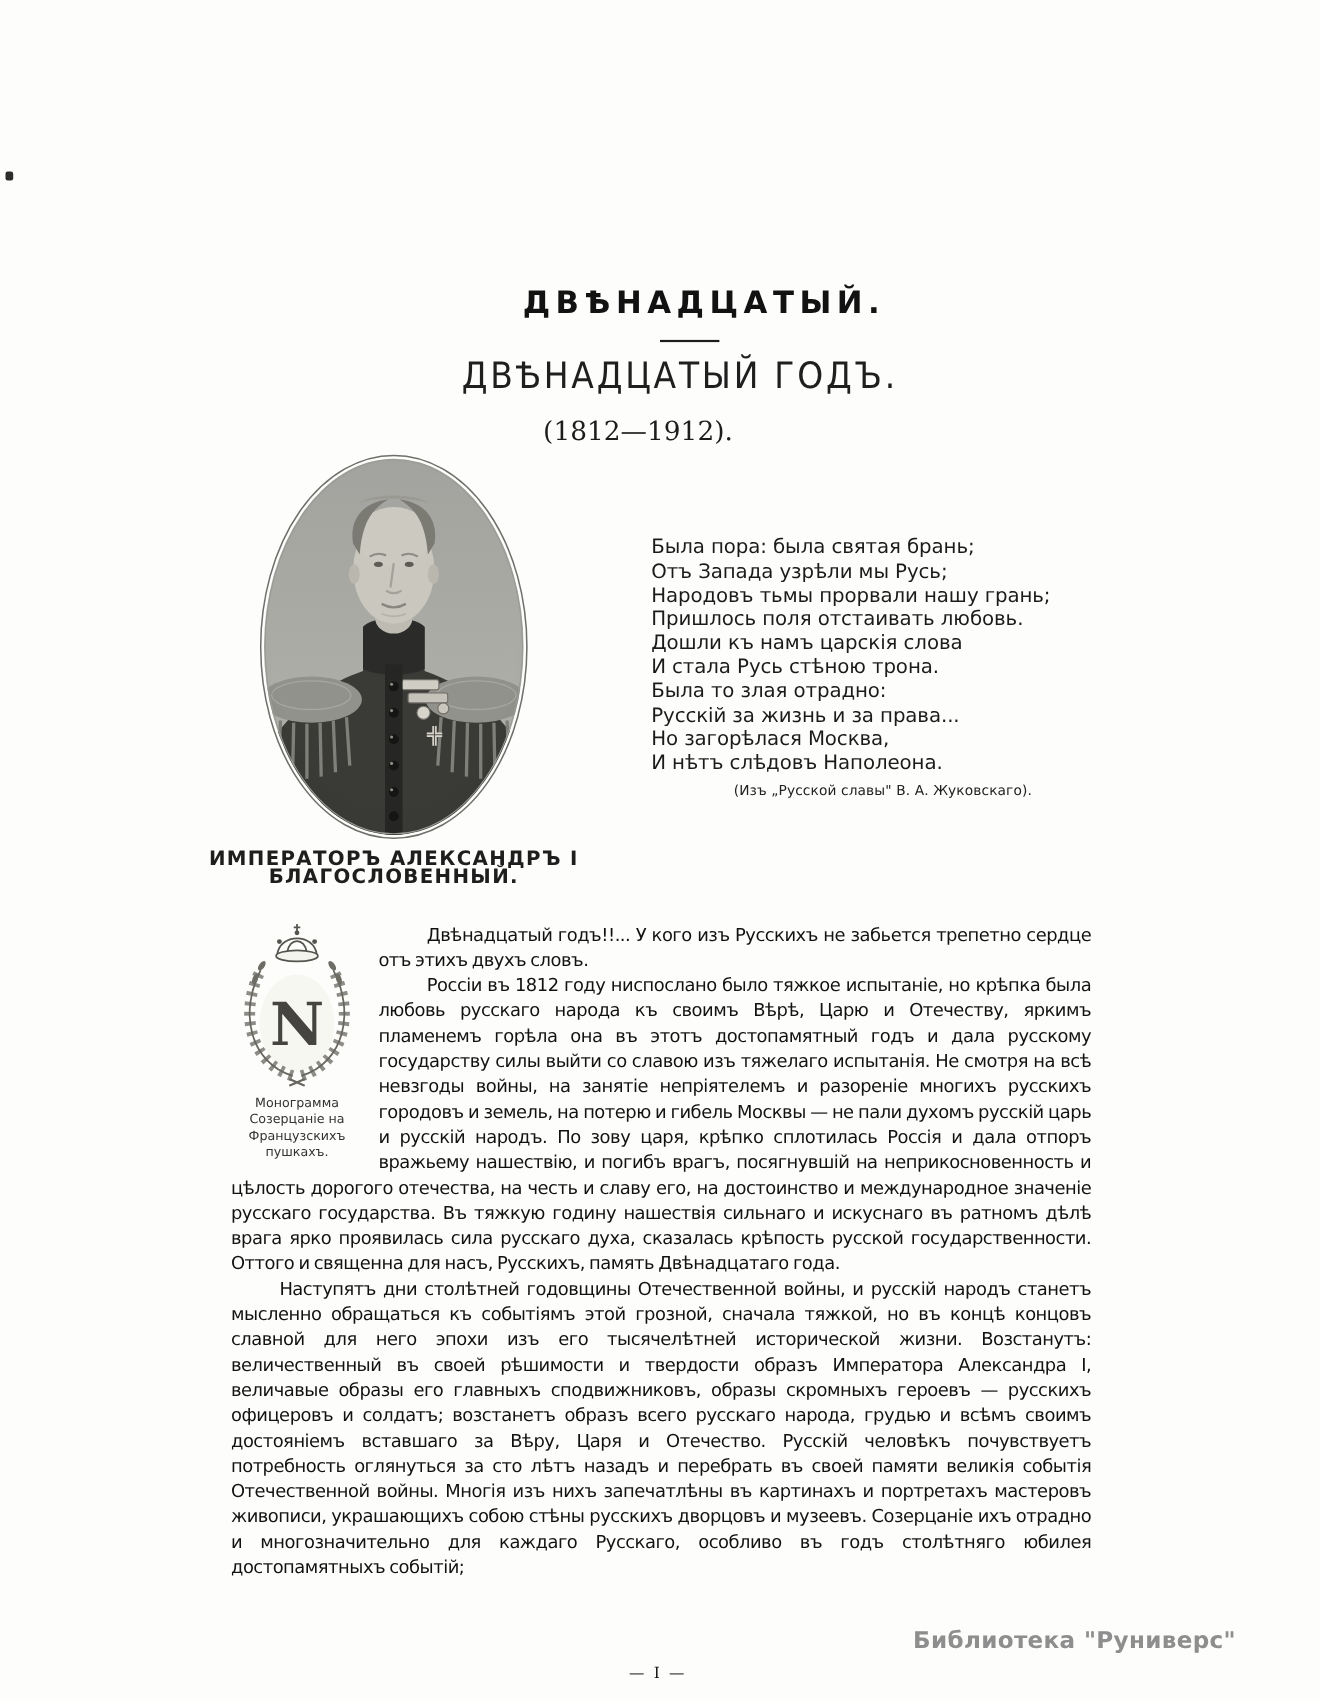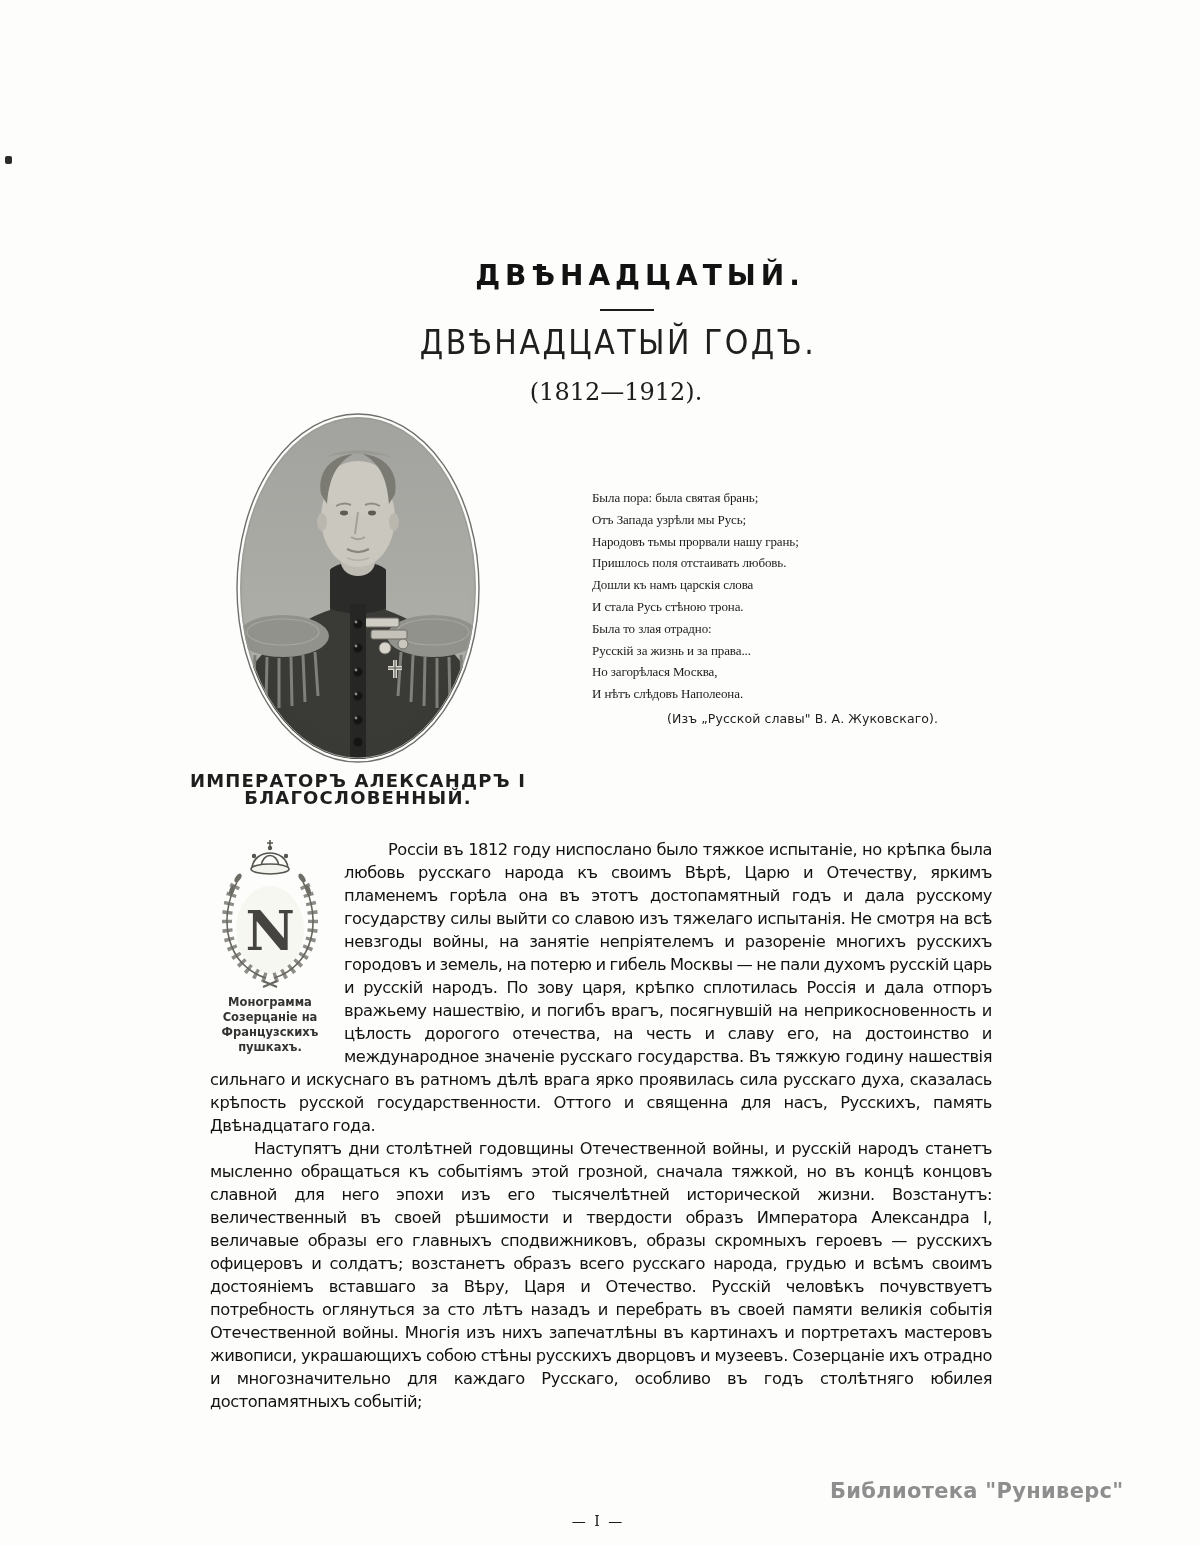--- a/index.html
+++ b/index.html
@@ -16,55 +16,55 @@
     white-space:nowrap;
   }
   .title-rule{top:309px;left:600px;width:54px;height:2px;background:#1c1c1c;}
   .main-title{
     top:323px;left:618px;transform:translateX(-50%) scaleY(1.1);
     transform-origin:top center;
     font-size:30px;font-weight:normal;letter-spacing:2.5px;color:#1f1f1f;
     white-space:nowrap;
   }
   .years-subtitle{
-    top:378px;left:616px;transform:translateX(-50%);
+    top:378px;left:580px;transform:translateX(-50%);
     font-family:"DejaVu Serif",serif;font-size:24px;color:#1d1d1d;
     white-space:nowrap;
     text-align:right;
   }
   
   .portrait-figure{top:412px;left:235px;width:246px;height:352px;}
   .portrait-caption{
     top:772px;left:358px;transform:translateX(-50%);
     text-align:center;font-size:18px;font-weight:bold;letter-spacing:1.2px;
     line-height:17px;color:#1e1e1e;white-space:nowrap;
   }
   
   .poem-block{
     top:487px;left:592px;
-    font-size:13px;line-height:21.8px;letter-spacing:-0.1px;color:#1b1b1b;font-family:Liberation Serif, serif;
+    font-size:18px;line-height:21.8px;letter-spacing:-0.1px;color:#1b1b1b;
   }
   .poem-attribution{
     top:711px;left:667px;
     font-size:12.5px;color:#222;letter-spacing:0.1px;white-space:nowrap;
   }
   
   .body-text{
     top:838px;left:210px;width:782px;
     text-align:justify;font-size:16.3px;line-height:23px;
     letter-spacing:-0.45px;word-spacing:-1px;color:#121212;
   }
   .body-text p{margin:0;text-indent:44px;}
   .monogram-float{
     float:left;width:120px;margin:0 14px 4px 0;
     text-align:center;
   }
   .monogram-float svg{display:block;margin:0 auto;}
   .monogram-caption{
-    margin-top:7px;font-size:11.5px;font-weight:bold;line-height:15px;
+    margin-top:7px;font-size:11.5px;font-weight:normal;line-height:15px;
     letter-spacing:0;word-spacing:0;color:#333;text-indent:0;text-align:center;
   }
   
   .watermark{
     top:1479px;left:830px;
     font-size:21px;font-weight:bold;color:#8e8e8e;letter-spacing:0.3px;
     white-space:nowrap;
   }
   .page-number{
     top:1513px;left:598px;transform:translateX(-50%);
@@ -223,20 +223,21 @@
 
         <text x="59" y="112" text-anchor="middle" font-family="DejaVu Serif, serif" font-size="54" font-weight="bold" fill="#454440">N</text>
       </svg>
       <div class="monogram-caption">
         <div>Монограмма</div>
         <div>Созерцаніе на</div>
         <div>Французскихъ</div>
         <div>пушкахъ.</div>
       </div>
     </div>
+    <p>Двѣнадцатый годъ!!...  У кого изъ Русскихъ не забьется трепетно сердце отъ этихъ двухъ словъ.</p>
     <p>Россіи въ 1812 году ниспослано было тяжкое испытаніе, но крѣпка была любовь русскаго народа къ своимъ Вѣрѣ, Царю и Отечеству, яркимъ пламенемъ горѣла она въ этотъ достопамятный годъ и дала русскому государству силы выйти со славою изъ тяжелаго испытанія.  Не смотря на всѣ невзгоды войны, на занятіе непріятелемъ и разореніе многихъ русскихъ городовъ и земель, на потерю и гибель Москвы — не пали духомъ русскій царь и русскій народъ.  По зову царя, крѣпко сплотилась Россія и дала отпоръ вражьему нашествію, и погибъ врагъ, посягнувшій на неприкосновенность и цѣлость дорогого отечества, на честь и славу его, на достоинство и международное значеніе русскаго государства.  Въ тяжкую годину нашествія сильнаго и искуснаго въ ратномъ дѣлѣ врага ярко проявилась сила русскаго духа, сказалась крѣпость русской государственности.  Оттого и священна для насъ, Русскихъ, память Двѣнадцатаго года.</p>
     <p>Наступятъ дни столѣтней годовщины Отечественной войны, и русскій народъ станетъ мысленно обращаться къ событіямъ этой грозной, сначала тяжкой, но въ концѣ концовъ славной для него эпохи изъ его тысячелѣтней исторической жизни.  Возстанутъ: величественный въ своей рѣшимости и твердости образъ Императора Александра I, величавые образы его главныхъ сподвижниковъ, образы скромныхъ героевъ — русскихъ офицеровъ и солдатъ; возстанетъ образъ всего русскаго народа, грудью и всѣмъ своимъ достояніемъ вставшаго за Вѣру, Царя и Отечество.  Русскій человѣкъ почувствуетъ потребность оглянуться за сто лѣтъ назадъ и перебрать въ своей памяти великія событія Отечественной войны.  Многія изъ нихъ запечатлѣны въ картинахъ и портретахъ мастеровъ живописи, украшающихъ собою стѣны русскихъ дворцовъ и музеевъ.  Созерцаніе ихъ отрадно и многозначительно для каждаго Русскаго, особливо въ годъ столѣтняго юбилея достопамятныхъ событій;</p>
   </div>
 
   <div class="abs watermark">Библиотека "Руниверс"</div>
   <div class="abs page-number">— I —</div>
 
 </div>
 
 </body></html>

